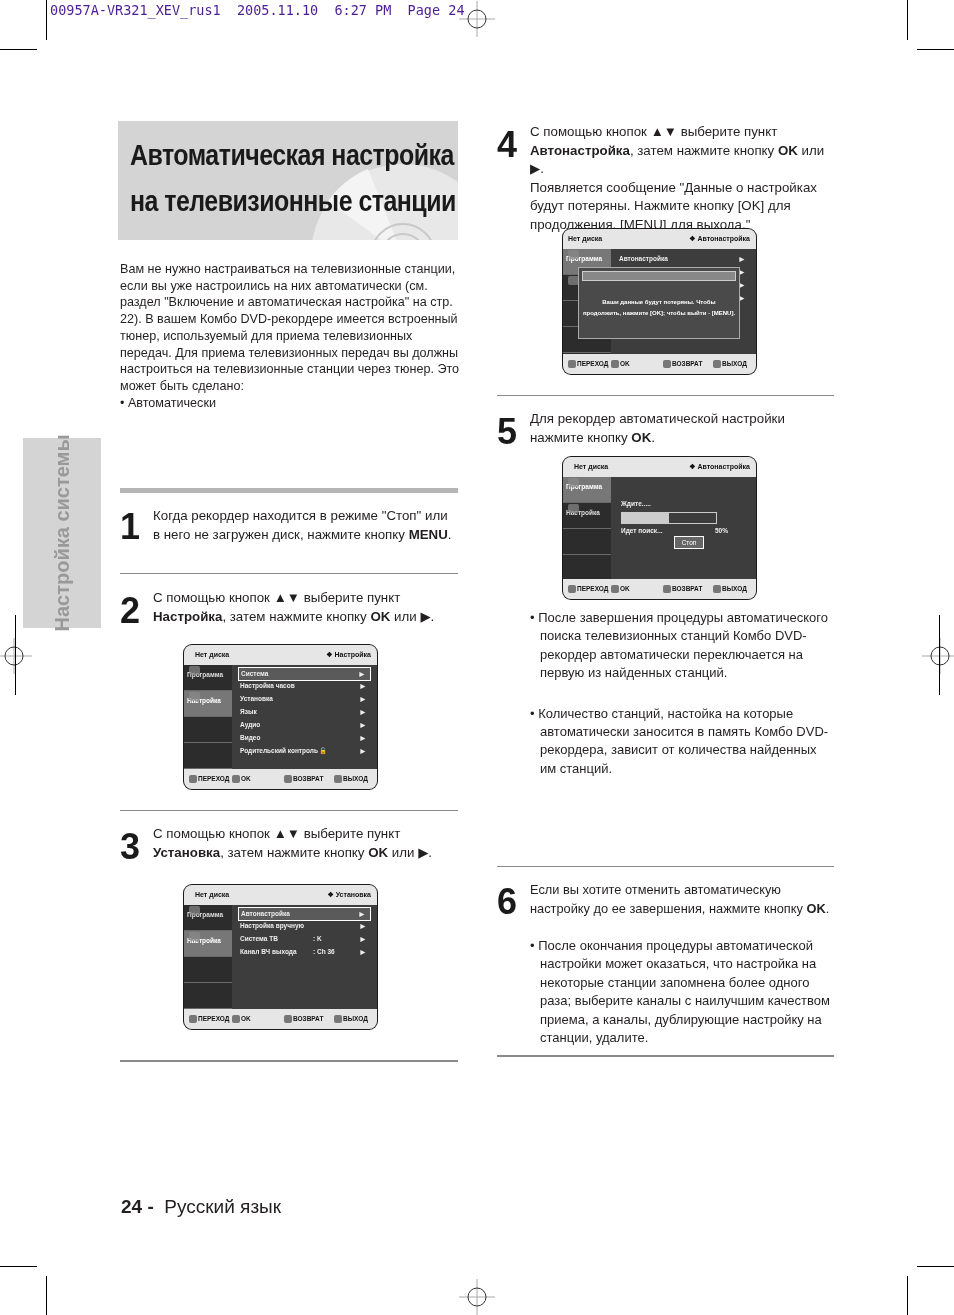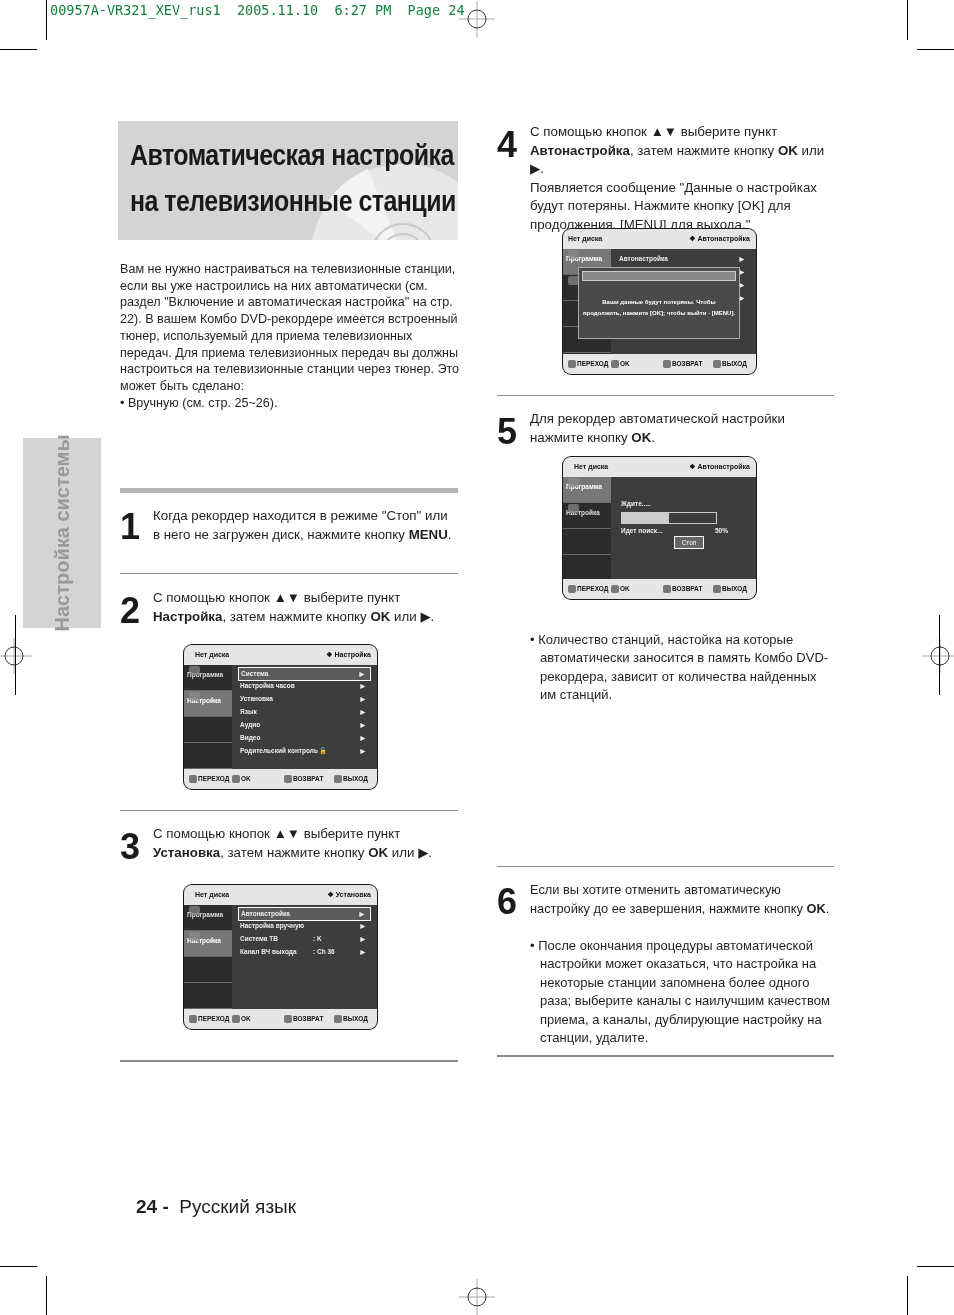--- a/index.html
+++ b/index.html
@@ -1,18 +1,18 @@
 <!DOCTYPE html>
 <html><head>
 <meta charset="utf-8">
 <style>
   html, body { margin:0; padding:0; background:#fff; }
   body { width:954px; height:1315px; position:relative; overflow:hidden; font-family:"Liberation Sans", sans-serif; color:#231f20; }
   .abs { position:absolute; }
-  .print-header { left:50px; top:2px; font-family:"DejaVu Sans Mono", monospace; font-size:13.5px; color:#15803d; white-space:pre; }
+  .print-header { left:50px; top:2px; font-family:"DejaVu Sans Mono", monospace; font-size:13.5px; color:#4c1d95; white-space:pre; }
   .crop-h { height:1px; background:#000; }
   .crop-v { width:1px; background:#000; }
   .reg { width:36px; height:36px; }
   .title-box { left:118px; top:121px; width:340px; height:119px; background:#d4d4d4; overflow:hidden; }
   .title-box .line { position:absolute; left:12px; font-size:29px; font-weight:bold; letter-spacing:-0.6px; color:#1a1a1a; transform:scaleX(0.86); transform-origin:left; white-space:nowrap; }
   .disc { position:absolute; right:-40px; top:40px; }
   .side-tab { left:23px; top:438px; width:78px; height:190px; background:#d4d4d4; }
   .side-tab span { position:absolute; left:39px; top:95px; transform:translate(-50%,-50%) rotate(-90deg); white-space:nowrap; font-size:20px; font-weight:bold; color:#999; }
   .intro { left:120px; top:261px; width:345px; font-size:12.6px; line-height:16.7px; }
   .intro p { margin:0; }
@@ -33,21 +33,21 @@
   .osd .side .it.sel { background:#777; color:#fff; }
   .osd .side .it .ic { position:absolute; left:5px; top:1px; width:11px; height:9px; background:#8a8a8a; border-radius:2px; opacity:0.7; }
   .osd .main { position:absolute; left:48px; top:20px; right:0; bottom:20px; background:#3d3d3d; }
   .osd .row { position:absolute; left:6px; right:6px; height:12px; font-size:6.5px; font-weight:bold; color:#eee; line-height:12px; padding-left:2px; }
   .osd .row.sel { border:1px solid #fff; background:#5a5a5a; }
   .osd .row .arr { position:absolute; right:6px; top:0; font-size:6px; }
   .osd .row .val { position:absolute; left:75px; top:0; }
   .osd .ftr { position:absolute; left:0; right:0; bottom:0; height:20px; background:#e6e6e6; font-size:6.5px; font-weight:bold; color:#111; }
   .osd .ftr span { position:absolute; top:6px; }
   .osd .ftr .k { display:inline-block; width:8px; height:8px; background:#777; border-radius:2px; vertical-align:middle; margin-right:1px; }
-  .page-footer { left:136px; top:1196px; font-size:19px; }
+  .page-footer { left:121px; top:1196px; font-size:19px; }
   .page-footer b { font-weight:bold; }
 </style>
 </head>
 <body>
 
 <div class="abs print-header">00957A-VR321_XEV_rus1  2005.11.10  6:27 PM  Page 24</div>
 <div class="abs crop-v" style="left:46px;top:0;height:40px;"></div>
 <div class="abs crop-h" style="left:0;top:49px;width:37px;"></div>
 <div class="abs crop-v" style="left:907px;top:0;height:40px;"></div>
 <div class="abs crop-h" style="left:917px;top:49px;width:37px;"></div>
@@ -89,21 +89,21 @@
   <div class="line" style="top:18px;">Автоматическая настройка</div>
   <div class="line" style="top:64px;">на телевизионные станции</div>
 </div>
 
 <div class="abs side-tab">
     <span>Настройка системы</span>
   </div>
 
 <div class="abs intro">
   <p>Вам не нужно настраиваться на телевизионные станции, если вы уже настроились на них автоматически (см. раздел "Включение и автоматическая настройка" на стр. 22). В вашем Комбо DVD-рекордере имеется встроенный тюнер, используемый для приема телевизионных передач. Для приема телевизионных передач вы должны настроиться на телевизионные станции через тюнер. Это может быть сделано:</p>
-  <p class="bullet">• Вручную (см. стр. 25~26).</p>
+  <p class="bullet">• Автоматически</p>
 </div>
 
 <div class="abs rule-thick" style="left:120px;top:488px;width:338px;"></div>
 
 <div class="abs step-num" style="left:120px;top:506px;">1</div>
 <div class="abs step-text" style="left:153px;top:507px;width:305px;"><span>Когда рекордер находится в режиме "Стоп" или в него не загружен диск, нажмите кнопку </span><span class="b">MENU</span><span>.</span></div>
 <div class="abs rule-thin" style="left:120px;top:573px;width:338px;"></div>
 
 <div class="abs step-num" style="left:120px;top:590px;">2</div>
 <div class="abs step-text" style="left:153px;top:589px;width:310px;"><div>С помощью кнопок ▲▼ выберите пункт</div><span class="b">Настройка</span><span>, затем нажмите кнопку </span><span class="b">OK</span><span> или ▶.</span></div>
@@ -242,20 +242,21 @@
   </div>
   <div class="ftr">
       <span style="left:5px;"><i class="k"></i><b>ПЕРЕХОД</b></span>
       <span style="left:48px;"><i class="k"></i><b>OK</b></span>
       <span style="left:100px;"><i class="k"></i><b>ВОЗВРАТ</b></span>
       <span style="left:150px;"><i class="k"></i><b>ВЫХОД</b></span>
     </div>
 </div>
 
 <div class="abs note" style="left:530px;top:609px;width:305px;">
+  <div class="bullet" style="padding-left:10px;text-indent:-10px;">• После завершения процедуры автоматического поиска телевизионных станций Комбо DVD-рекордер автоматически переключается на первую из найденных станций.</div>
   <div class="bullet" style="padding-left:10px;text-indent:-10px;margin-top:22px;">• Количество станций, настойка на которые автоматически заносится в память Комбо DVD-рекордера, зависит от количества найденных им станций.</div>
 </div>
 
 <div class="abs rule-thin" style="left:497px;top:866px;width:337px;"></div>
 
 <div class="abs step-num" style="left:497px;top:881px;">6</div>
 <div class="abs step-text" style="left:530px;top:881px;width:300px;font-size:12.8px;"><span>Если вы хотите отменить автоматическую настройку до ее завершения, нажмите кнопку </span><span class="b">OK</span><span>.</span></div>
 <div class="abs note" style="left:530px;top:925px;width:305px;">
   <div class="bullet" style="padding-left:10px;text-indent:-10px;margin-top:12px;">• После окончания процедуры автоматической настройки может оказаться, что настройка на некоторые станции запомнена более одного раза; выберите каналы с наилучшим качеством приема, а каналы, дублирующие настройку на станции, удалите.</div>
 </div>

